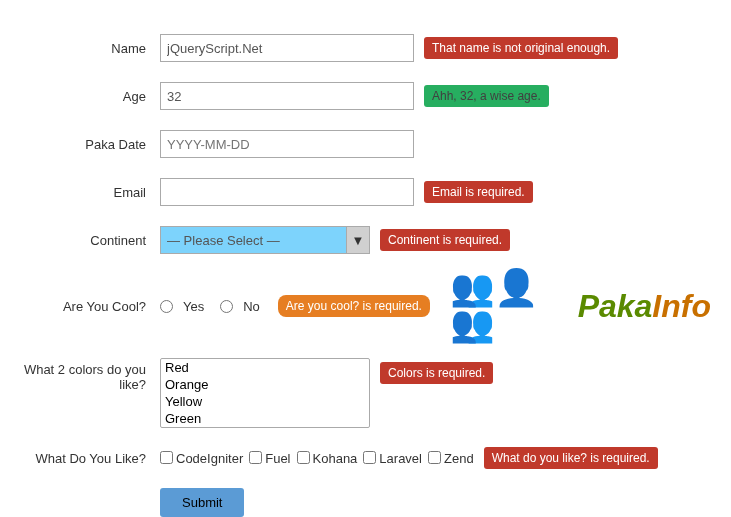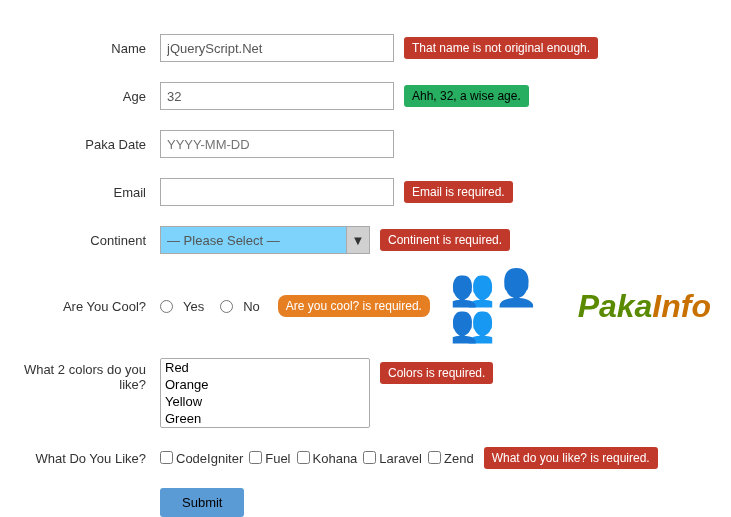--- a/index.html
+++ b/index.html
@@ -32,34 +32,34 @@
     }
     .form-input {
       border: 1px solid #aaa;
       padding: 4px 6px;
       font-size: 13px;
       color: #555;
       outline: none;
       height: 28px;
     }
     .text-input {
-      width: 234px;
+      width: 254px;
     }
     .tooltip-red {
       background-color: #c0392b;
       color: #fff;
       font-size: 12px;
       padding: 4px 8px;
       border-radius: 3px;
       margin-left: 10px;
       white-space: nowrap;
     }
     .tooltip-green {
       background-color: #27ae60;
-      color: #000000;
+      color: #404040;
       font-size: 12px;
       padding: 4px 8px;
       border-radius: 3px;
       margin-left: 10px;
       white-space: nowrap;
     }
     .tooltip-orange {
       background-color: #e67e22;
       color: #fff;
       font-size: 12px;

